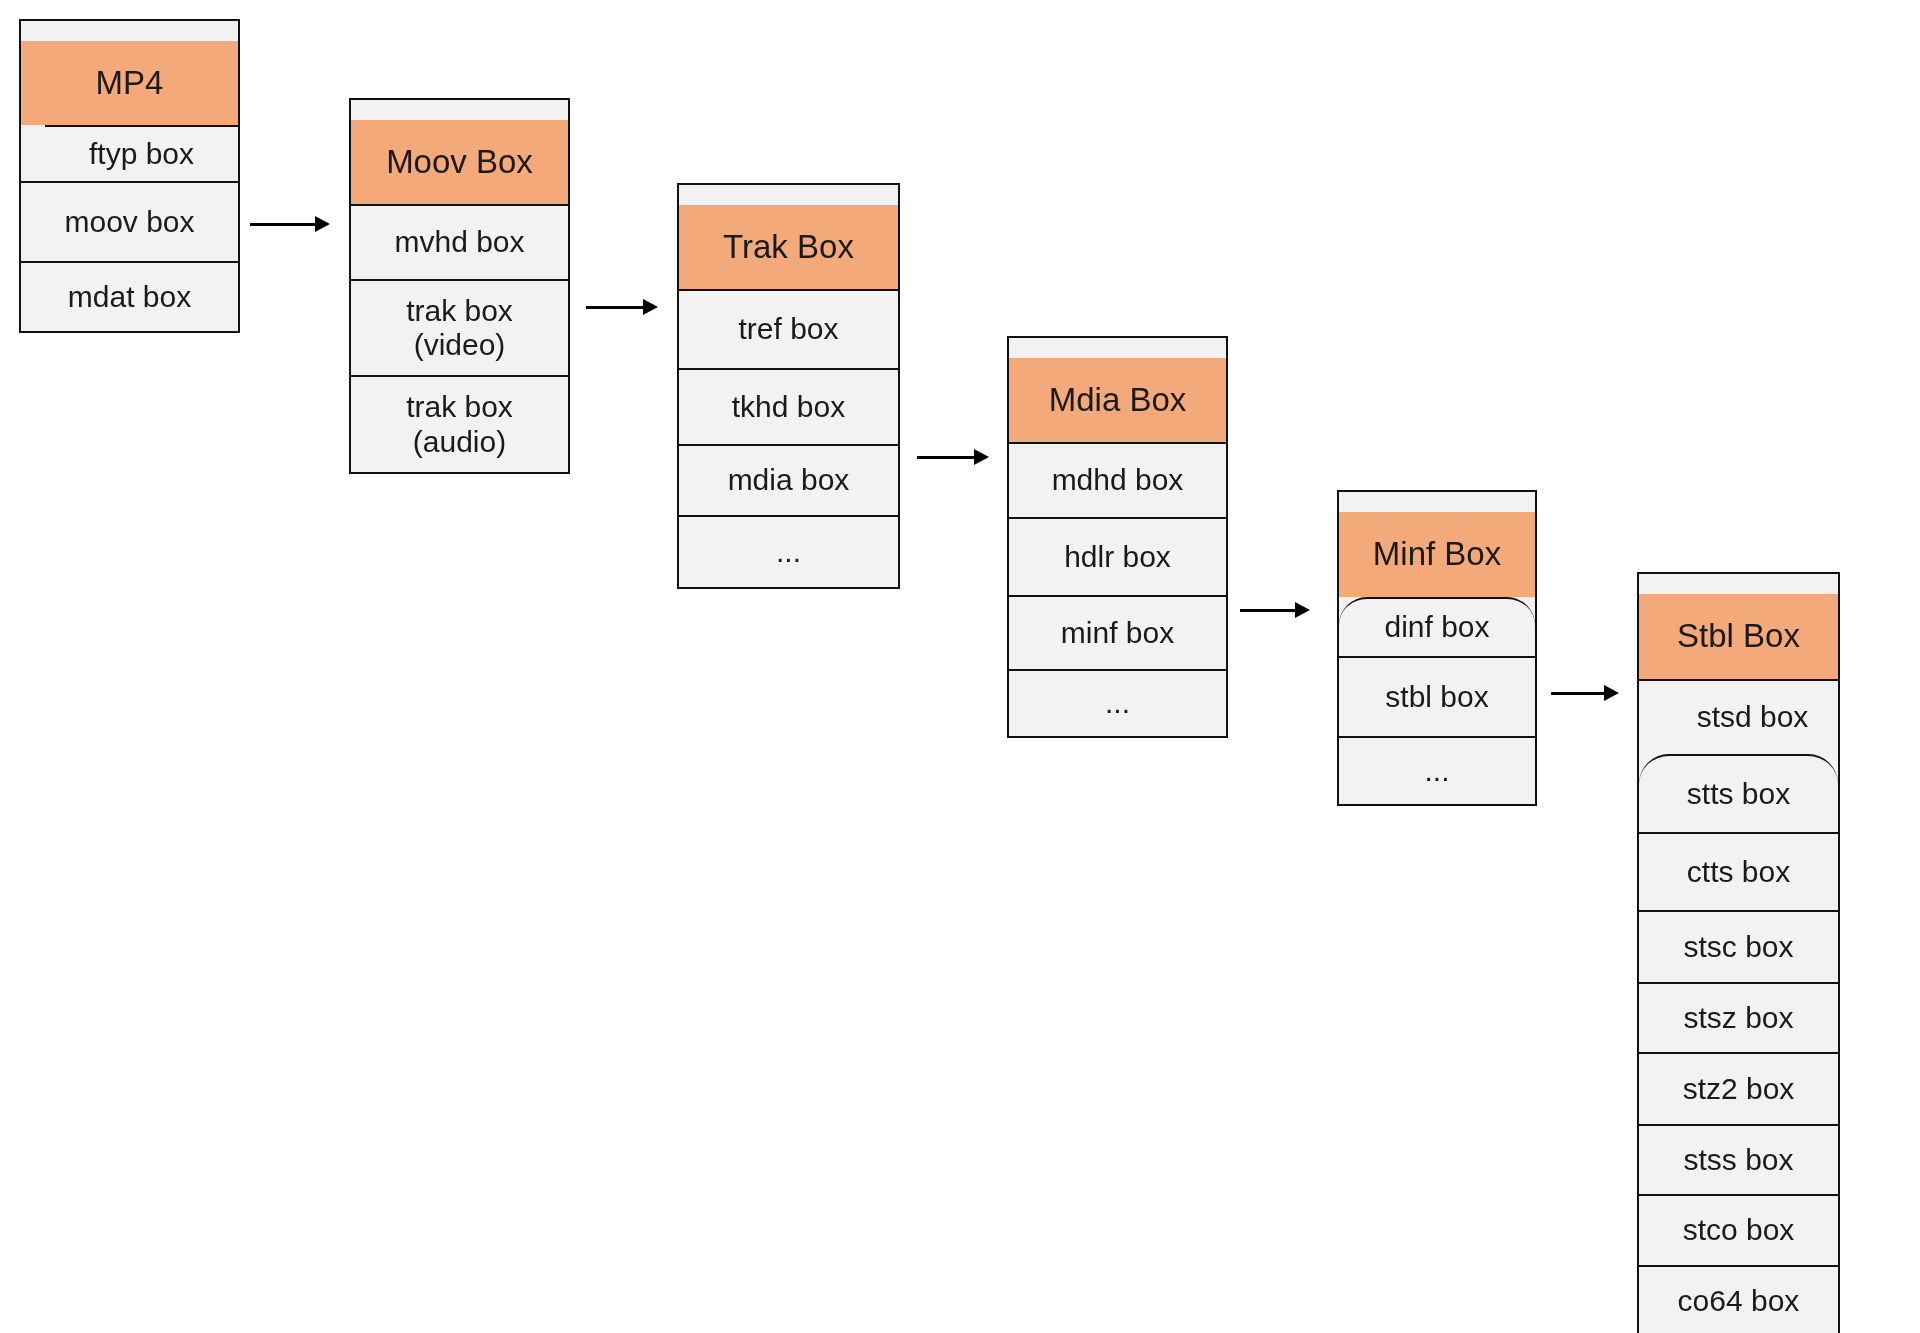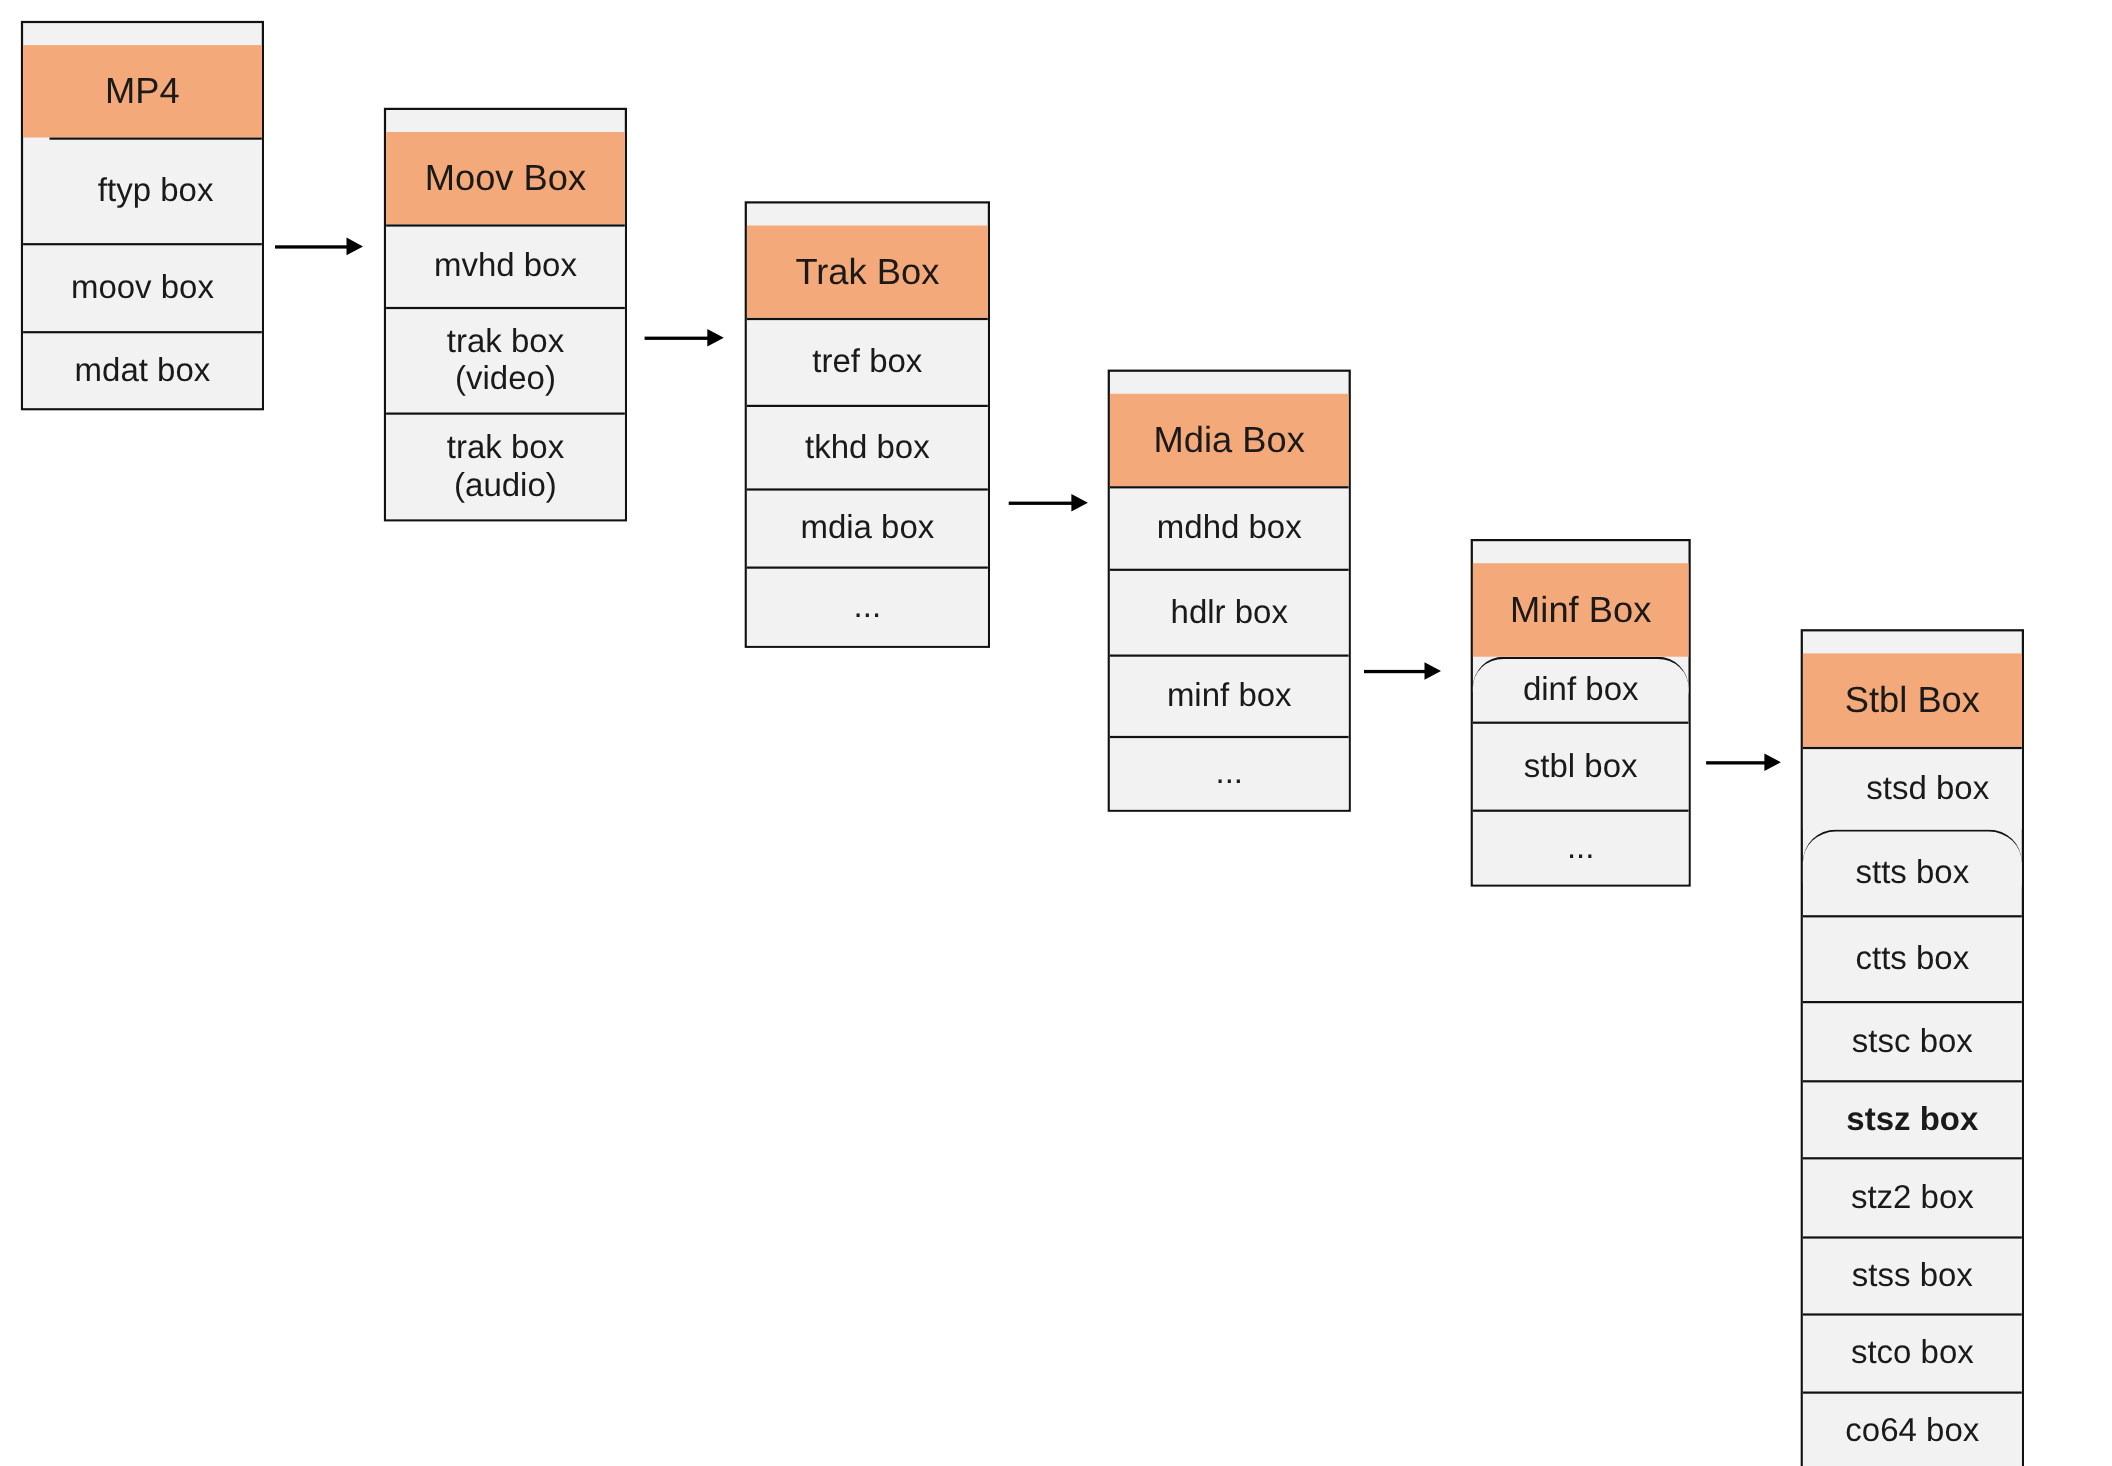--- a/index.html
+++ b/index.html
@@ -68,21 +68,21 @@
     border-bottom: 8px solid transparent;
     border-left: 15px solid var(--arrow-color, #000000);
   }
 </style>
 </head>
 <body>
 
 <div id="canvas">
     <div class="box-table" style="left: 19px; top: 19px; width: 221px;">
       <div class="box-header" style="height: 84px;">MP4</div>
-      <div class="box-row" style="height: 96px; margin-left: 24px;">ftyp box</div>
+      <div class="box-row" style="height: 56px; margin-left: 24px;">ftyp box</div>
       <div class="box-row" style="height: 80px;">moov box</div>
       <div class="box-row" style="height: 70px;">mdat box</div>
     </div>
     <div class="box-table" style="left: 349px; top: 98px; width: 221px;">
       <div class="box-header" style="height: 84px;">Moov Box</div>
       <div class="box-row" style="height: 75px;">mvhd box</div>
       <div class="box-row" style="height: 96px;">trak box
 (video)</div>
       <div class="box-row" style="height: 97px;">trak box
 (audio)</div>
@@ -106,21 +106,21 @@
       <div class="box-row" style="height: 59px; border-radius: 28px;">dinf box</div>
       <div class="box-row" style="height: 80px;">stbl box</div>
       <div class="box-row" style="height: 68px;">...</div>
     </div>
     <div class="box-table" style="left: 1637px; top: 572px; width: 203px;">
       <div class="box-header" style="height: 85px;">Stbl Box</div>
       <div class="box-row" style="height: 75px; padding-left: 28px;">stsd box</div>
       <div class="box-row" style="height: 78px; border-radius: 30px;">stts box</div>
       <div class="box-row" style="height: 78px;">ctts box</div>
       <div class="box-row" style="height: 72px;">stsc box</div>
-      <div class="box-row" style="height: 70px; font-weight: bold;">stsz box</div>
+      <div class="box-row" style="height: 70px;">stsz box</div>
       <div class="box-row" style="height: 72px;">stz2 box</div>
       <div class="box-row" style="height: 70px;">stss box</div>
       <div class="box-row" style="height: 71px;">stco box</div>
       <div class="box-row" style="height: 70px;">co64 box</div>
     </div>
     <div class="arrow" style="left: 250px; top: 216px; width: 80px;">
       <div class="arrow-shaft"></div>
       <div class="arrow-head"></div>
     </div>
     <div class="arrow" style="left: 586px; top: 299px; width: 72px;">

